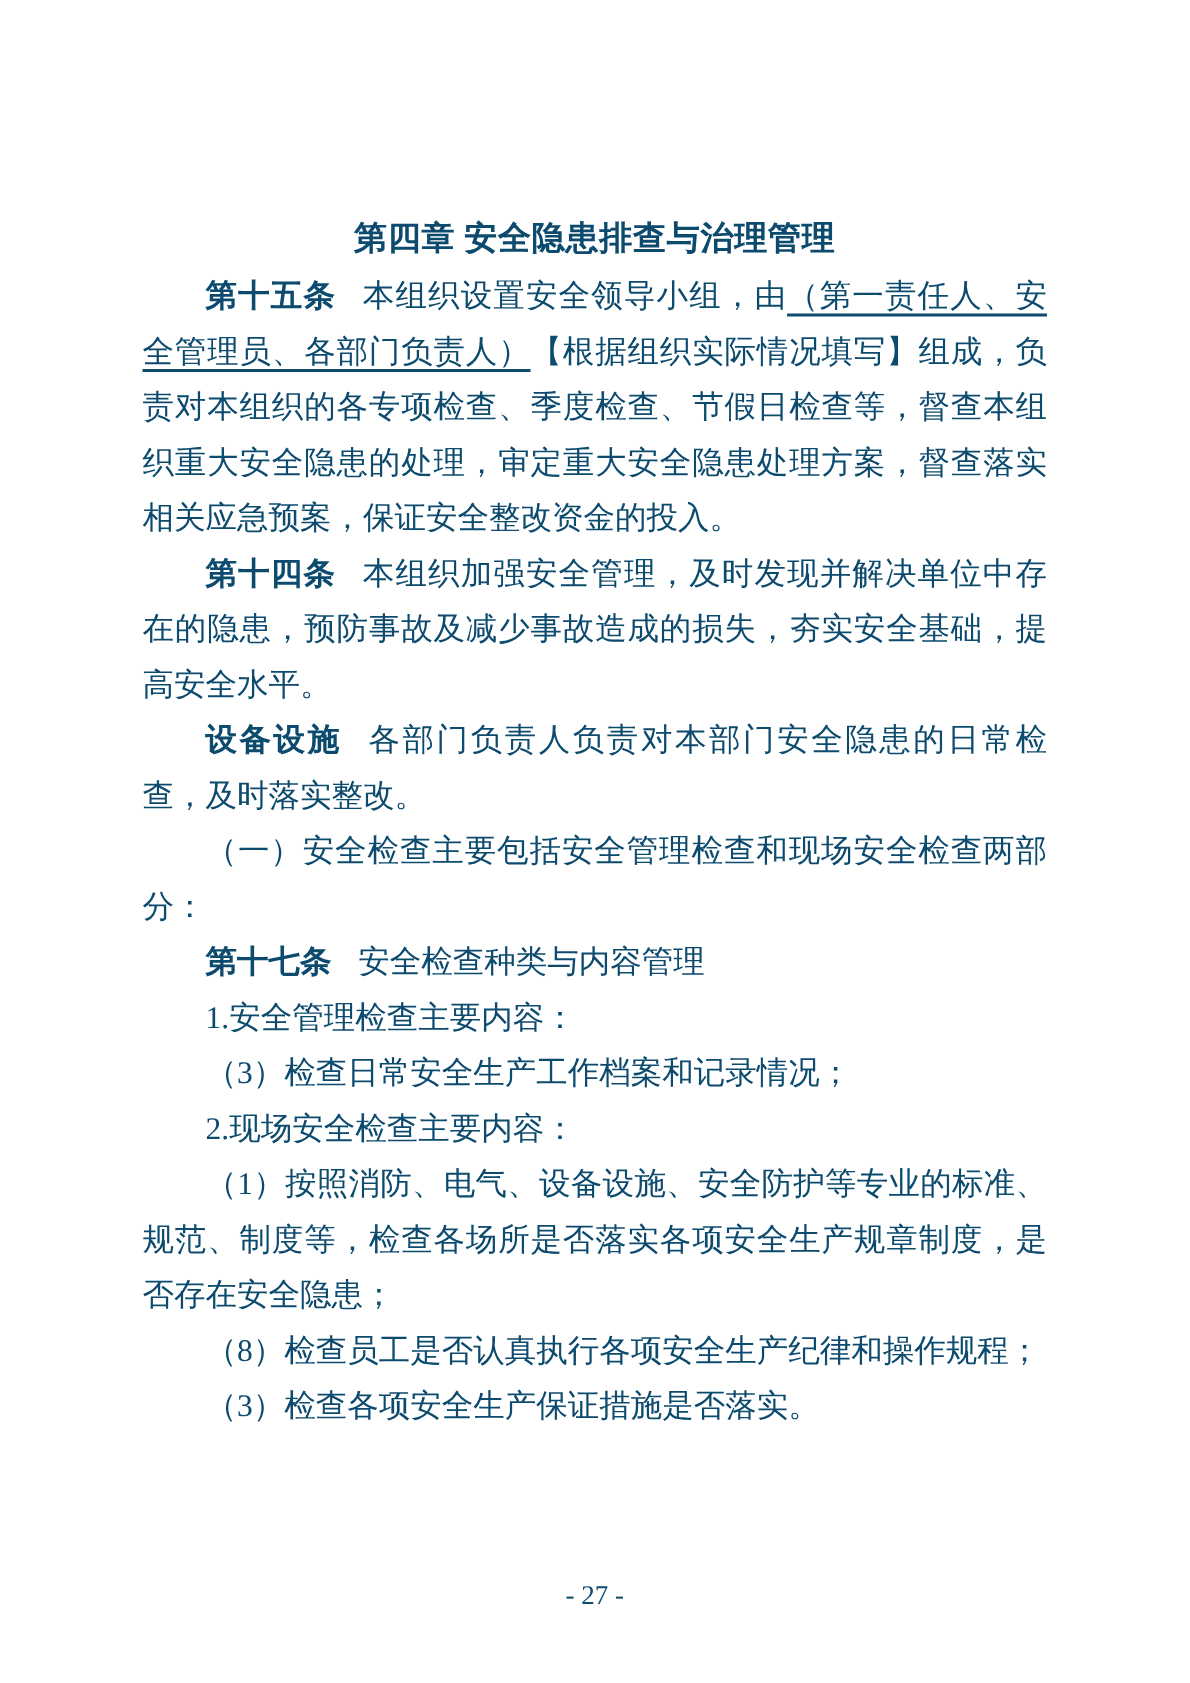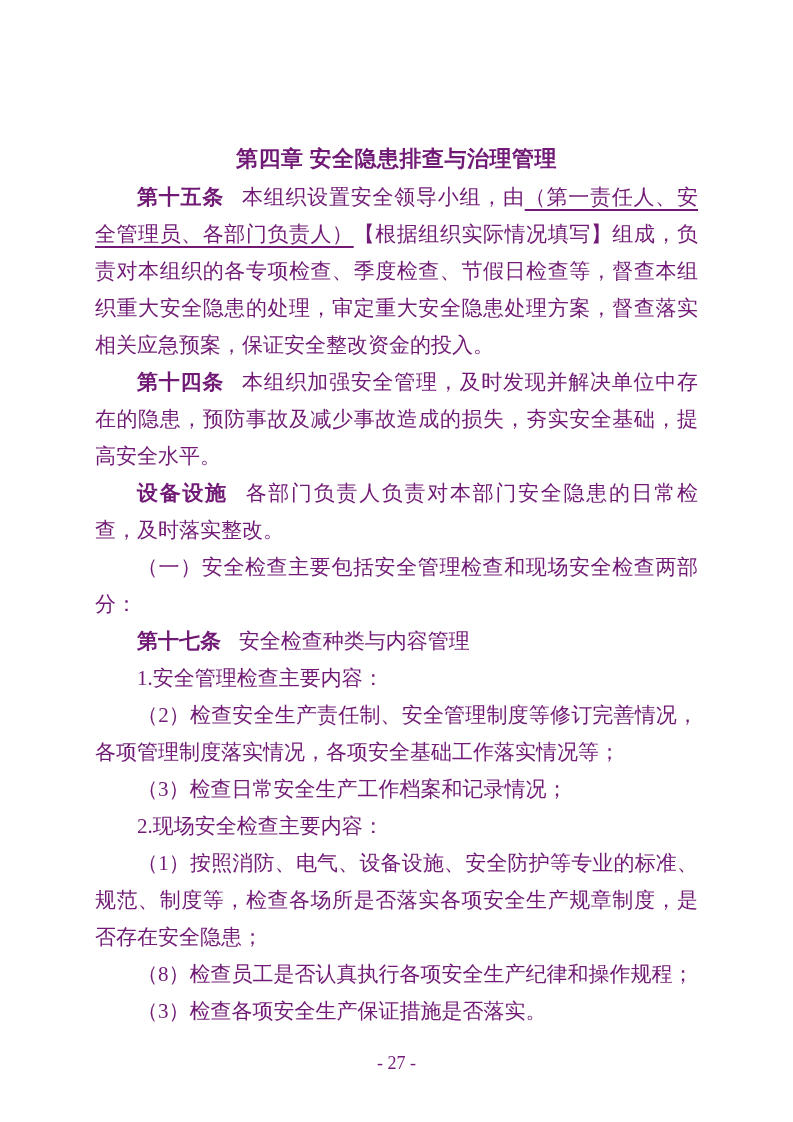--- a/index.html
+++ b/index.html
@@ -7,21 +7,21 @@
     padding: 0;
     background: #ffffff;
   }
   .page {
     position: relative;
     width: 793px;
     height: 1122px;
     background: #ffffff;
     overflow: hidden;
     font-family: "Liberation Serif", "DejaVu Serif", serif;
-    color: #701a75;
+    color: #0c4a6e;
     box-sizing: border-box;
   }
   .content {
     position: absolute;
     left: 95px;
     right: 95px;
     top: 140px;
   }
   .doc-title {
     margin: 0 0 2px 0;
@@ -64,21 +64,20 @@
 <div class="page">
   <div class="content">
     <h1 class="doc-title">第四章 安全隐患排查与治理管理</h1>
     <div>
         <p class="para"><span class="term">第十五条</span><span class="">本组织设置安全领导小组，由</span><span class="underline">（第一责任人、安全管理员、各部门负责人）</span><span class="">【根据组织实际情况填写】组成，负责对本组织的各专项检查、季度检查、节假日检查等，督查本组织重大安全隐患的处理，审定重大安全隐患处理方案，督查落实相关应急预案，保证安全整改资金的投入。</span></p>
         <p class="para"><span class="term">第十四条</span><span class="">本组织加强安全管理，及时发现并解决单位中存在的隐患，预防事故及减少事故造成的损失，夯实安全基础，提高安全水平。</span></p>
         <p class="para"><span class="term">设备设施</span><span class="">各部门负责人负责对本部门安全隐患的日常检查，及时落实整改。</span></p>
         <p class="para"><span class="">（一）安全检查主要包括安全管理检查和现场安全检查两部分：</span></p>
         <p class="para"><span class="term">第十七条</span><span class="">安全检查种类与内容管理</span></p>
         <p class="para"><span class="">1.安全管理检查主要内容：</span></p>
-        <p class="para"><span class="">（2）检查安全生产责任制、安全管理制度等修订完善情况，各项管理制度落实情况，各项安全基础工作落实情况等；</span></p>
         <p class="para"><span class="">（3）检查日常安全生产工作档案和记录情况；</span></p>
         <p class="para"><span class="">2.现场安全检查主要内容：</span></p>
         <p class="para"><span class="">（1）按照消防、电气、设备设施、安全防护等专业的标准、规范、制度等，检查各场所是否落实各项安全生产规章制度，是否存在安全隐患；</span></p>
         <p class="para"><span class="">（8）检查员工是否认真执行各项安全生产纪律和操作规程；</span></p>
         <p class="para"><span class="">（3）检查各项安全生产保证措施是否落实。</span></p>
       </div>
   </div>
   <div class="footer">
     <span>- 27 -</span>
   </div>

